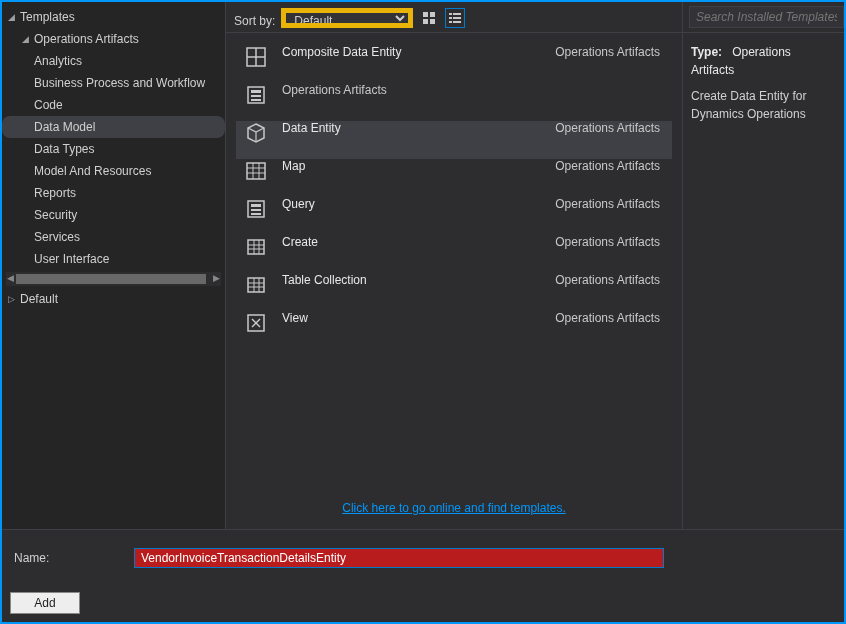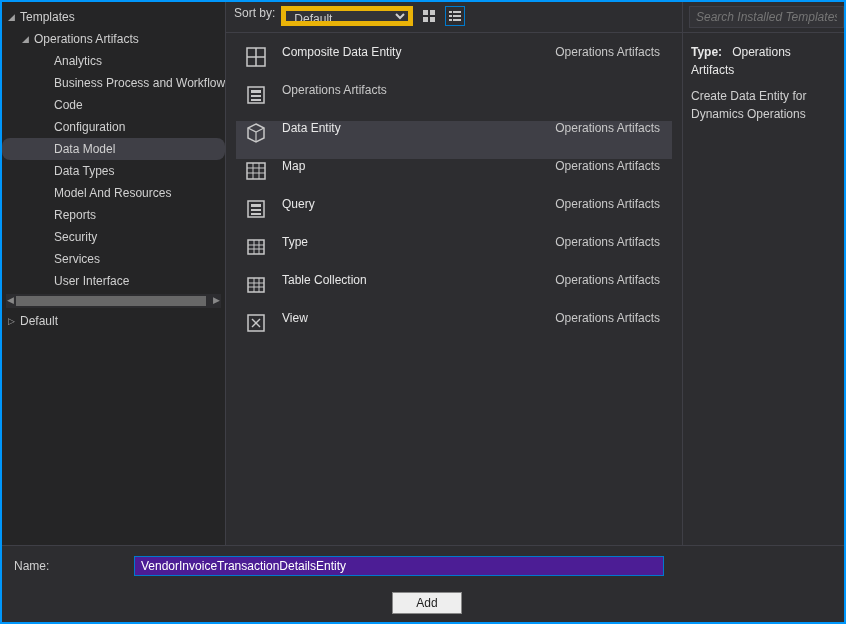--- a/index.html
+++ b/index.html
@@ -39,21 +39,21 @@
   }
   .tree-item {
     display: flex;
     align-items: center;
     height: 22px;
     padding-left: 6px;
     cursor: pointer;
     white-space: nowrap;
   }
   .tree-item.level-1 { padding-left: 20px; }
-  .tree-item.level-2 { padding-left: 52px; }
+  .tree-item.level-2 { padding-left: 32px; }
   .tree-item .arrow {
     width: 12px;
     display: inline-block;
     font-size: 9px;
     color: #a0a0a0;
   }
   .tree-item.selected {
     background: #3f3f46;
     border-radius: 8px;
   }
@@ -84,21 +84,21 @@
   
   .center {
     flex: 1;
     display: flex;
     flex-direction: column;
     background: #2d2d30;
     min-width: 0;
   }
   .sortbar {
     display: flex;
-    align-items: flex-start;
+    align-items: flex-end;
     padding: 4px 8px;
     gap: 6px;
     border-bottom: 1px solid #3f3f46;
     height: 31px;
   }
   .sortbar .sort-label { color: #d0d0d0; }
   .sortbar select {
     background: #333337;
     color: #d0d0d0;
     border: 5px solid #eab308;
@@ -188,41 +188,41 @@
     white-space: normal;
   }
   .info-body .type-label { font-weight: 600; color: #e8e8e8; }
   .info-body .type-val { color: #e8e8e8; }
   .info-body .desc { margin-top: 8px; color: #d0d0d0; }
 
   
   .name-row {
     display: flex;
     align-items: center;
-    padding: 10px 12px;
+    padding: 18px 12px;
     gap: 12px;
     border-top: 1px solid #3f3f46;
     background: #2d2d30;
   }
   .name-row .lbl { width: 108px; color: #d0d0d0; }
   .name-row input {
     flex: 1;
     max-width: 530px;
-    background: #4c1d95;
+    background: #b91c1c;
     border: 1px solid #007acc;
     color: #ffffff;
     height: 20px;
     padding: 0 6px;
     font-size: 12px;
   }
 
   
   .button-row {
     display: flex;
-    justify-content: center;
+    justify-content: flex-start;
     padding: 6px 0 8px 8px;
     background: #2d2d30;
   }
   .button-row button {
     width: 70px;
     height: 22px;
     background: #eeeeee;
     color: #1e1e1e;
     border: 1px solid #888;
     font-size: 12px;
@@ -247,23 +247,20 @@
         </div>
         <div id="tree-children">
             <div class="tree-item level-2">
               <span class="label">Analytics</span>
             </div>
             <div class="tree-item level-2">
               <span class="label">Business Process and Workflow</span>
             </div>
             <div class="tree-item level-2">
               <span class="label">Code</span>
-            </div>
-            <div class="tree-item level-2">
-              <span class="label">Configuration</span>
             </div>
             <div class="tree-item level-2 selected">
               <span class="label">Data Model</span>
             </div>
             <div class="tree-item level-2">
               <span class="label">Data Types</span>
             </div>
             <div class="tree-item level-2">
               <span class="label">Model And Resources</span>
             </div>
@@ -378,21 +375,21 @@
           <div class="tmpl">
             <span class="icon">
               <svg width="22" height="22" viewBox="0 0 22 22">
                 <rect x="3" y="4" width="16" height="14" fill="none" stroke="#c8c8c8" stroke-width="1.5"></rect>
                 <line x1="3" y1="9" x2="19" y2="9" stroke="#c8c8c8"></line>
                 <line x1="3" y1="13" x2="19" y2="13" stroke="#c8c8c8"></line>
                 <line x1="9" y1="4" x2="9" y2="18" stroke="#c8c8c8"></line>
                 <line x1="14" y1="4" x2="14" y2="18" stroke="#c8c8c8"></line>
               </svg>
             </span>
-            <span class="name">Type</span>
+            <span class="name">Create</span>
             <span class="cat">Operations Artifacts</span>
           </div>
           <div class="tmpl">
             <span class="icon">
               <svg width="22" height="22" viewBox="0 0 22 22">
                 <rect x="3" y="4" width="16" height="14" fill="none" stroke="#c8c8c8" stroke-width="1.5"></rect>
                 <line x1="3" y1="9" x2="19" y2="9" stroke="#c8c8c8"></line>
                 <line x1="3" y1="13" x2="19" y2="13" stroke="#c8c8c8"></line>
                 <line x1="9" y1="4" x2="9" y2="18" stroke="#c8c8c8"></line>
                 <line x1="14" y1="4" x2="14" y2="18" stroke="#c8c8c8"></line>
@@ -406,20 +403,23 @@
               <svg width="22" height="22" viewBox="0 0 22 22">
                 <rect x="3" y="3" width="16" height="16" fill="none" stroke="#c8c8c8" stroke-width="1.5"></rect>
                 <line x1="7" y1="7" x2="15" y2="15" stroke="#c8c8c8" stroke-width="1.5"></line>
                 <line x1="15" y1="7" x2="7" y2="15" stroke="#c8c8c8" stroke-width="1.5"></line>
               </svg>
             </span>
             <span class="name">View</span>
             <span class="cat">Operations Artifacts</span>
           </div>
         </div>
+      <div class="link-row">
+        <a>Click here to go online and find templates.</a>
+      </div>
     </div>
 
     <div class="info">
       <div class="search-wrap">
         <input type="text" placeholder="Search Installed Templates (C" style="">
       </div>
       <div class="info-body">
         <div>
           <span class="type-label">Type:</span>
           <span>&nbsp;</span>

